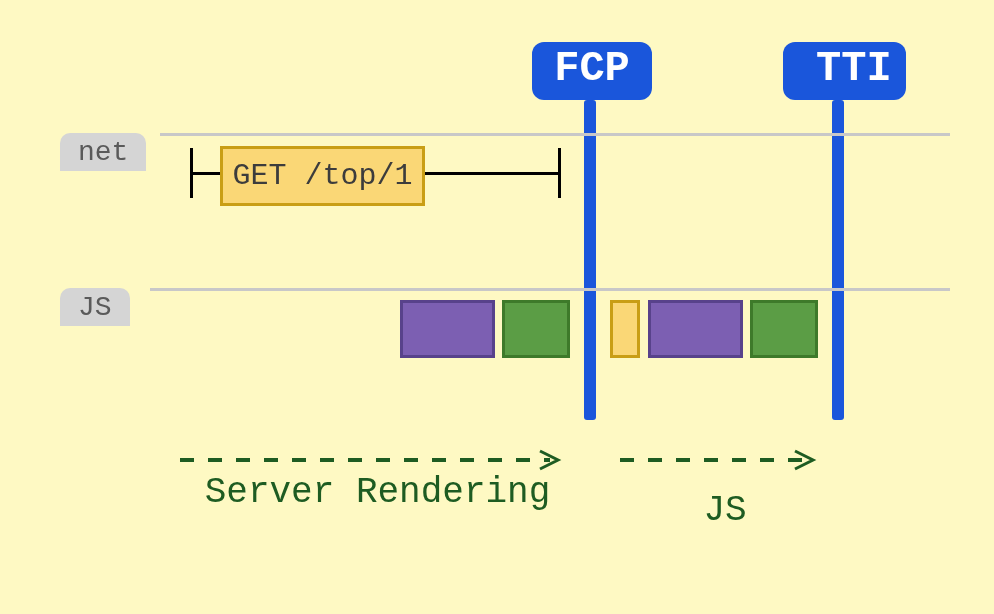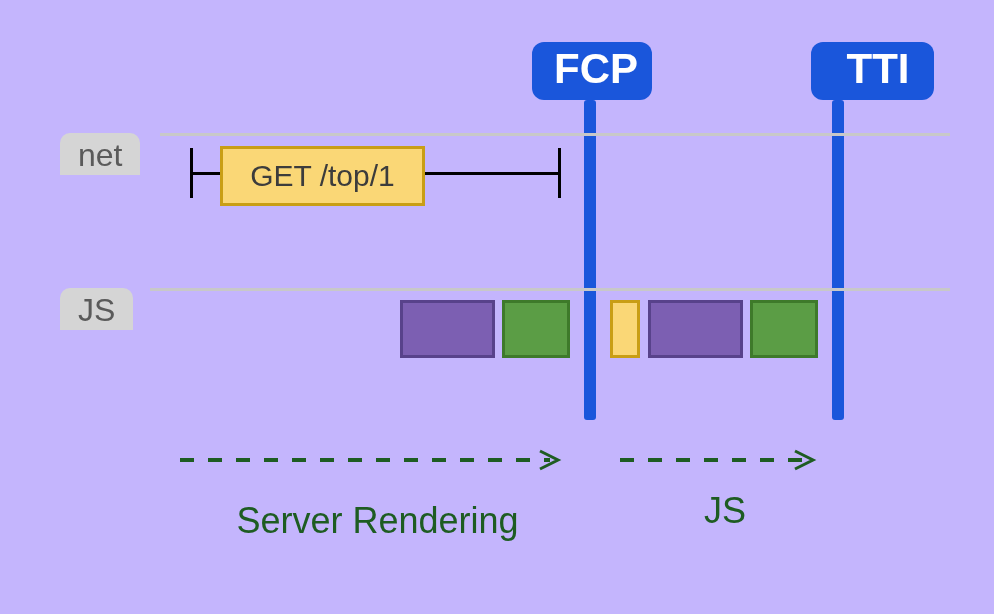--- a/index.html
+++ b/index.html
@@ -15,22 +15,22 @@
     --grey:#d5d5d5;
     --grey-line:#c8c8c8;
     --dark-green:#1e5c22;
     --text:#3c3c3c;
   }
   html,body{margin:0;padding:0;}
   .stage{
     position:relative;
     width:var(--w);
     height:var(--h);
-    background:#c4b5fd;
-    font-family:Liberation Sans, sans-serif;
+    background:#fef9c3;
+    font-family:Liberation Mono, monospace;
   }
   .abs{position:absolute;}
   
   .badge{
     background:var(--blue);
     color:#fff;
     font-weight:700;
     font-size:42px;
     border-radius:12px;
     padding:6px 22px 10px;
@@ -39,21 +39,21 @@
   }
   
   .vline{
     background:var(--blue);
     width:12px;
     border-radius:3px;
   }
   
   .tab{
     background:var(--grey);
-    font-size:32px;
+    font-size:28px;
     color:#5a5a5a;
     border-radius:10px 10px 0 0;
     padding:3px 18px 1px;
     line-height:1.2;
   }
   
   .guide{
     height:3px;
     background:var(--grey-line);
   }
@@ -87,21 +87,21 @@
     text-align:center;
   }
 </style>
 </head>
 <body>
 <div class="stage">
 
   <div class="abs badge" style="left:532px;top:42px;width:76px;">FCP</div>
   <div class="abs vline" style="left:584px;top:100px;height:320px;"></div>
 
-  <div class="abs badge" style="left:811px;top:42px;width:68px;padding-left:33px;">TTI</div>
+  <div class="abs badge" style="left:783px;top:42px;width:68px;padding-left:33px;">TTI</div>
   <div class="abs vline" style="left:832px;top:100px;height:320px;"></div>
 
   <div class="abs tab" style="left:60px;top:133px;">net</div>
   <div class="abs guide" style="left:160px;top:133px;width:790px;"></div>
 
   <div class="abs ibeam-v" style="left:190px;top:148px;height:50px;"></div>
   <div class="abs ibeam-h" style="left:190px;top:172px;width:30px;"></div>
 
   <div class="abs req" style="left:220px;top:146px;width:205px;height:60px;">GET /top/1</div>
 
@@ -116,21 +116,21 @@
   <div class="abs block green" style="left:502px;top:300px;width:68px;height:58px;"></div>
 
   <div class="abs block yellow" style="left:610px;top:300px;width:30px;height:58px;"></div>
   <div class="abs block purple" style="left:648px;top:300px;width:95px;height:58px;"></div>
   <div class="abs block green" style="left:750px;top:300px;width:68px;height:58px;"></div>
 
   <svg class="abs" style="left:180px;top:448px;width:395px;height:30px;overflow:visible;">
     <line x1="0" y1="12" x2="370" y2="12" stroke="#1e5c22" stroke-width="4" stroke-dasharray="14 14"></line>
     <polyline points="360,3 378,12 360,21" fill="none" stroke="#1e5c22" stroke-width="3"></polyline>
   </svg>
-  <div class="abs phase-label" style="left:180px;top:500px;width:395px;">Server Rendering</div>
+  <div class="abs phase-label" style="left:180px;top:472px;width:395px;">Server Rendering</div>
 
   <svg class="abs" style="left:620px;top:448px;width:210px;height:30px;overflow:visible;">
     <line x1="0" y1="12" x2="185" y2="12" stroke="#1e5c22" stroke-width="4" stroke-dasharray="14 14"></line>
     <polyline points="175,3 193,12 175,21" fill="none" stroke="#1e5c22" stroke-width="3"></polyline>
   </svg>
   <div class="abs phase-label" style="left:620px;top:490px;width:210px;">JS</div>
 
 </div>
 
 </body></html>

